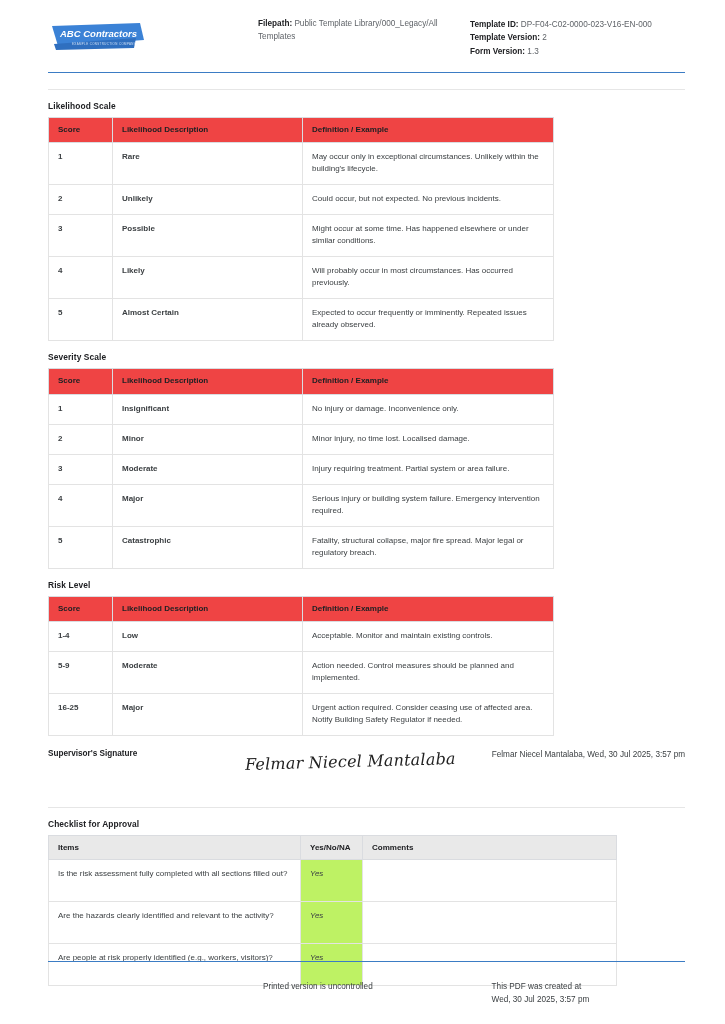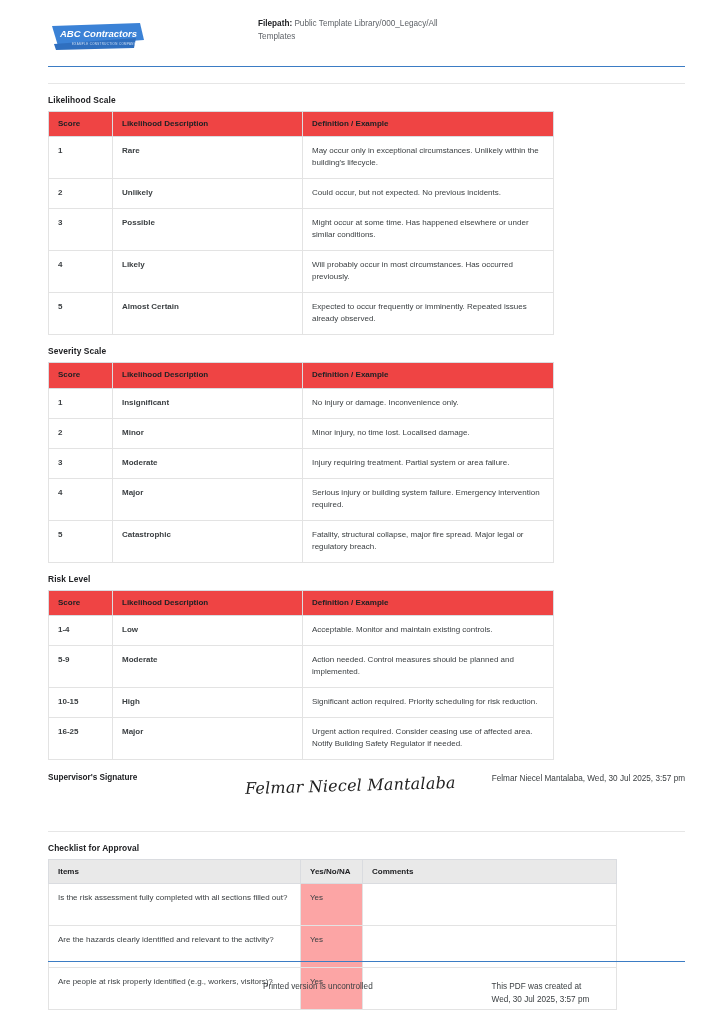--- a/index.html
+++ b/index.html
@@ -186,22 +186,23 @@
     vertical-align: top;
     padding: 8px 9px 9px 9px;
     line-height: 1.55;
     color: #3c4043;
     height: 24px;
   }
   .ck-items { width: 252px; }
   .ck-yn    { width: 62px; }
   .ck-com   { width: 254px; }
   td.yes-cell {
-    background: #fca5a5;
-    color: #3c4043;
+    background: #bef264;
+    color: #3c4043;
+    font-style: italic;
   }
 
   
   .footer-rule {
     position: absolute;
     left: 48px;
     right: 40px;
     bottom: 62px;
     border-top: 1.4px solid #3b7cc4;
   }
@@ -241,20 +242,34 @@
       </div>
     </div>
 
     <div class="hdr-mid">
       <p class="hdr-line">
         <span class="hdr-label">Filepath:</span>
         <span>Public Template Library/000_Legacy/All Templates</span>
       </p>
     </div>
 
+    <div class="hdr-right">
+      <p class="hdr-line">
+        <span class="hdr-label">Template ID:</span>
+        <span>DP-F04-C02-0000-023-V16-EN-000</span>
+      </p>
+      <p class="hdr-line">
+        <span class="hdr-label">Template Version:</span>
+        <span>2</span>
+      </p>
+      <p class="hdr-line">
+        <span class="hdr-label">Form Version:</span>
+        <span>1.3</span>
+      </p>
+    </div>
   </div>
 
   <div class="rule-blue"></div>
   <div class="rule-grey"></div>
 
   <div class="section">
     <div class="section-title">Likelihood Scale</div>
     <table class="scale">
       <colgroup>
           <col class="col-score">
@@ -363,25 +378,20 @@
             <td class="score lv1">1-4</td>
             <td class="desc lv1">Low</td>
             <td>Acceptable. Monitor and maintain existing controls.</td>
           </tr>
           <tr>
             <td class="score lv3">5-9</td>
             <td class="desc lv3">Moderate</td>
             <td>Action needed. Control measures should be planned and implemented.</td>
           </tr>
           <tr>
-            <td class="score lv4">10-15</td>
-            <td class="desc lv4">High</td>
-            <td>Significant action required. Priority scheduling for risk reduction.</td>
-          </tr>
-          <tr>
             <td class="score lv5">16-25</td>
             <td class="desc lv5">Major</td>
             <td>Urgent action required. Consider ceasing use of affected area. Notify Building Safety Regulator if needed.</td>
           </tr>
         </tbody>
     </table>
   </div>
 
   <div class="sig-block">
     <div class="sig-label">Supervisor's Signature</div>

